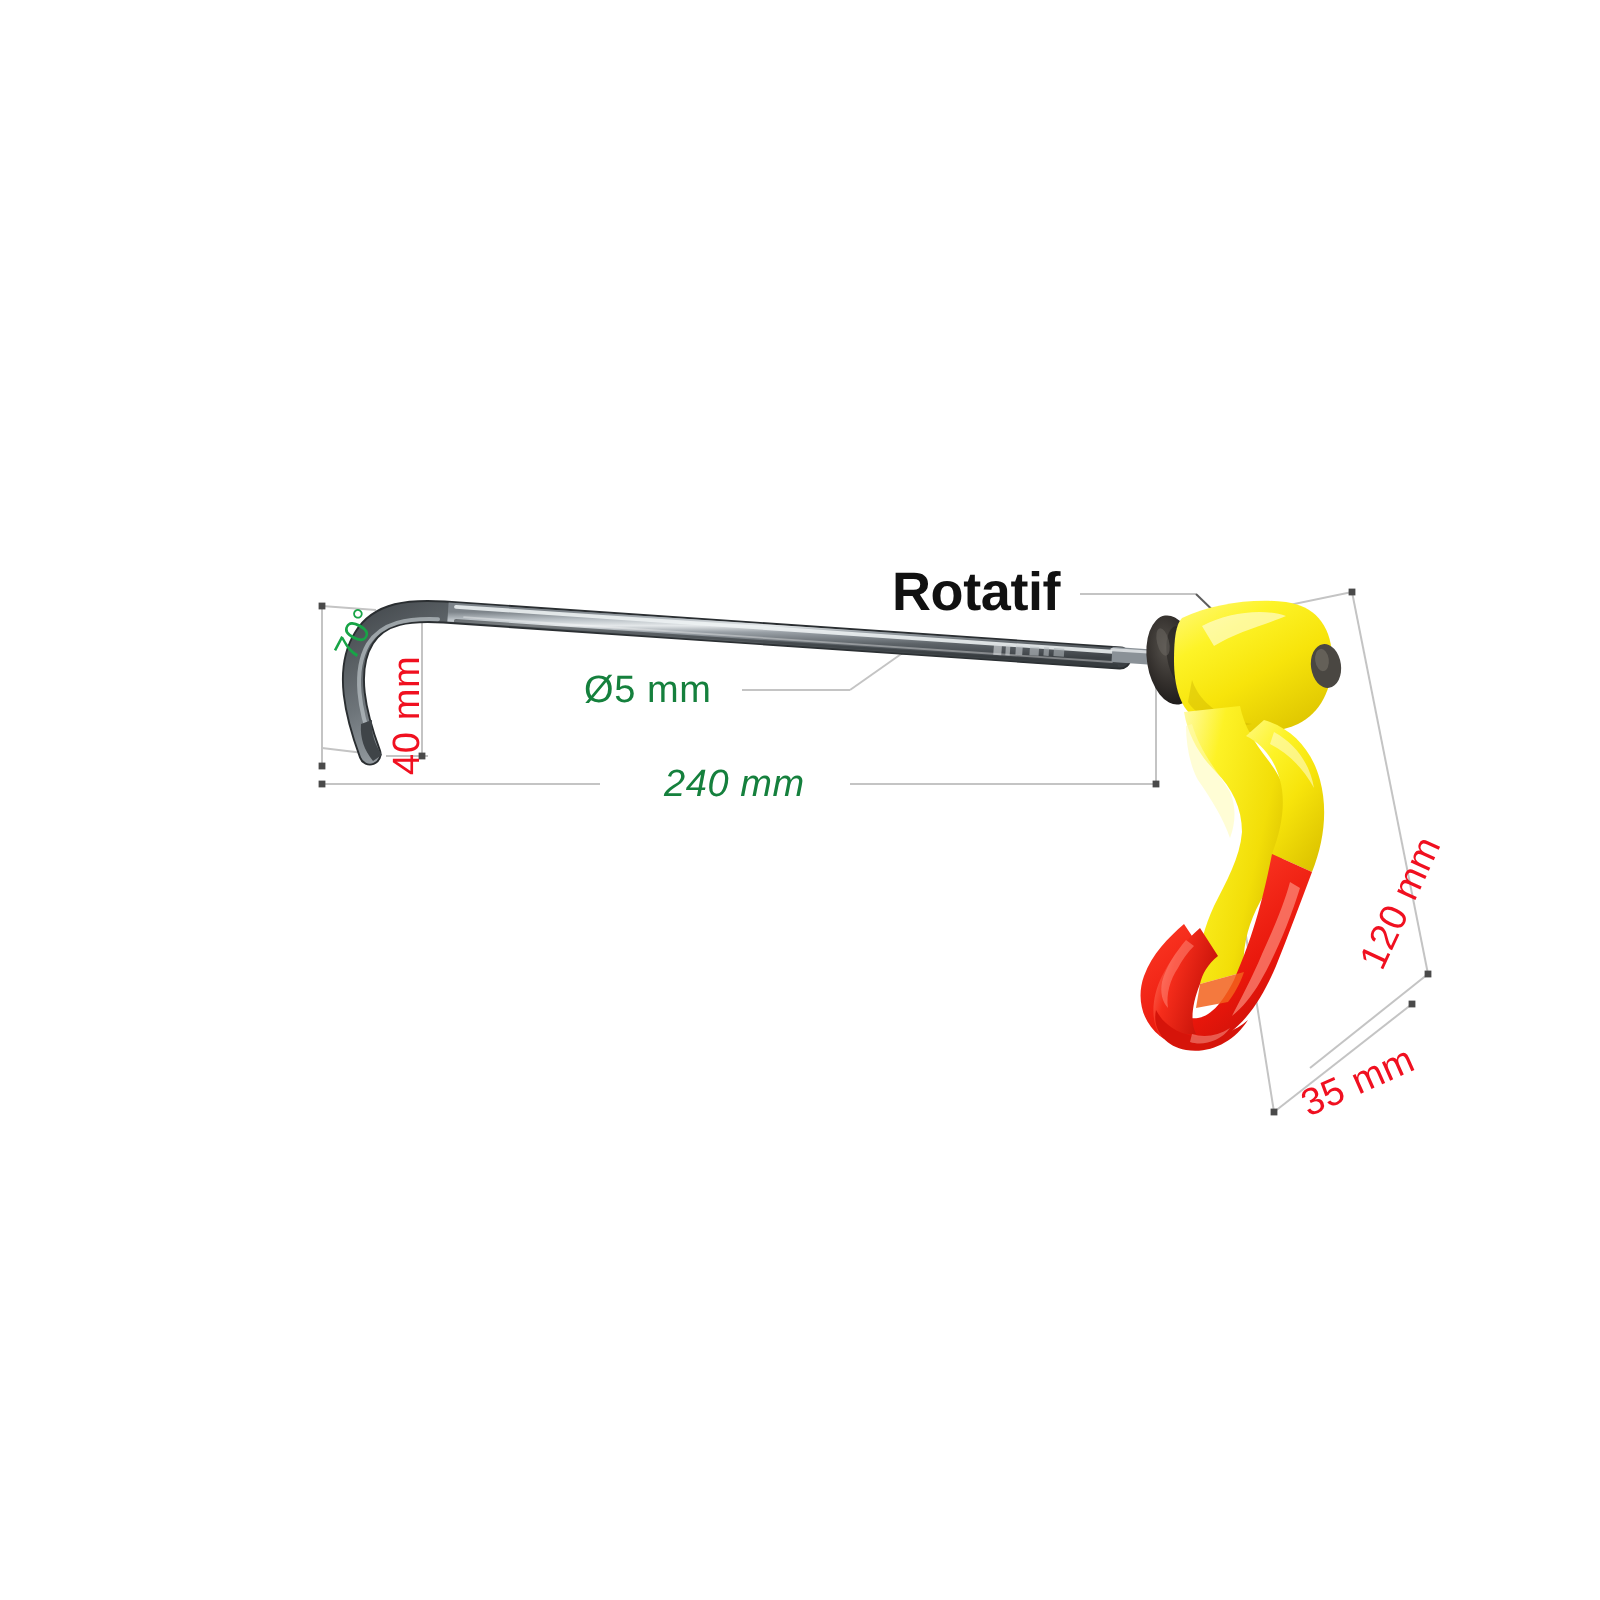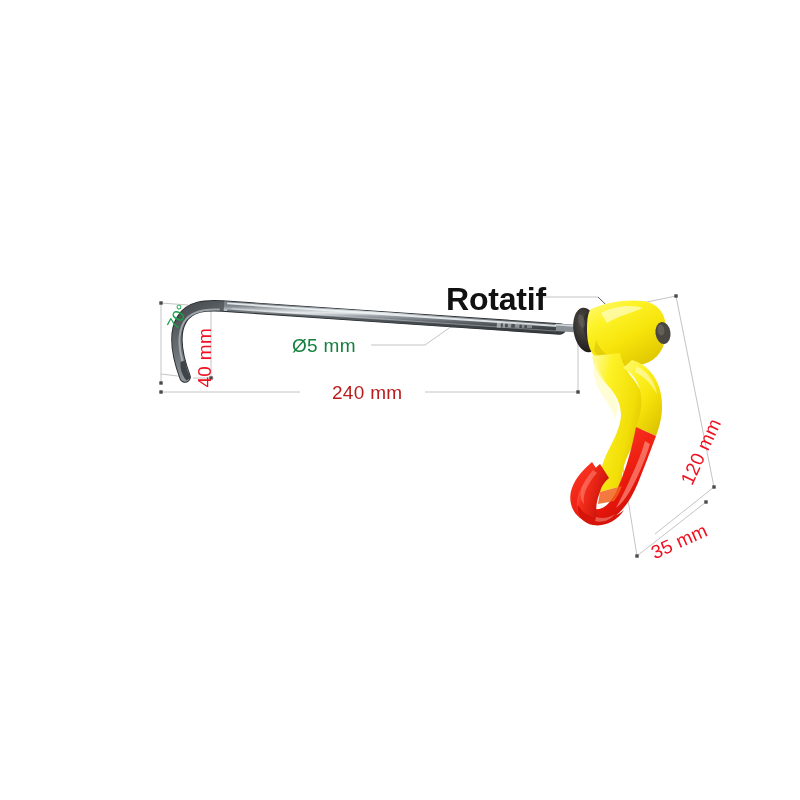--- a/index.html
+++ b/index.html
@@ -27,21 +27,21 @@
     height: 800px;
     display: block;
   }
   .lbl {
     position: absolute;
     white-space: nowrap;
     line-height: 1;
     user-select: none;
   }
   .lbl-rotatif {
-    font-size: 32px;
+    font-size: 27px;
     font-weight: bold;
     color: #111111;
     letter-spacing: -0.2px;
   }
   .lbl-dim {
     font-size: 19px;
     font-weight: normal;
     letter-spacing: 0.3px;
   }
   .lbl-angle {
@@ -306,19 +306,19 @@
   </svg>
 
   <div class="lbl lbl-rotatif" style="left:446px; top:283px;">Rotatif</div>
 
   <div class="lbl lbl-angle" style="left:172px; top:320px; color:#18a447; transform:rotate(-62deg); transform-origin:0 50%;">70°</div>
 
   <div class="lbl lbl-dim" style="left:204px; top:378px; color:#f01020; transform:rotate(-90deg); transform-origin:0 50%;">40 mm</div>
 
   <div class="lbl lbl-dim" style="left:292px; top:336px; color:#15803d;">Ø5 mm</div>
 
-  <div class="lbl lbl-dim" style="left:332px; top:383px; color:#b91c1c;">240 mm</div>
+  <div class="lbl lbl-dim" style="left:332px; top:383px; color:#15803d;font-style:italic;">240 mm</div>
 
   <div class="lbl lbl-dim" style="left:686px; top:474px; color:#f01020; transform:rotate(-65deg); transform-origin:0 50%;">120 mm</div>
 
   <div class="lbl lbl-dim" style="left:652px; top:544px; color:#f01020; transform:rotate(-24deg); transform-origin:0 50%;">35 mm</div>
 
 </div>
 
 </body></html>

